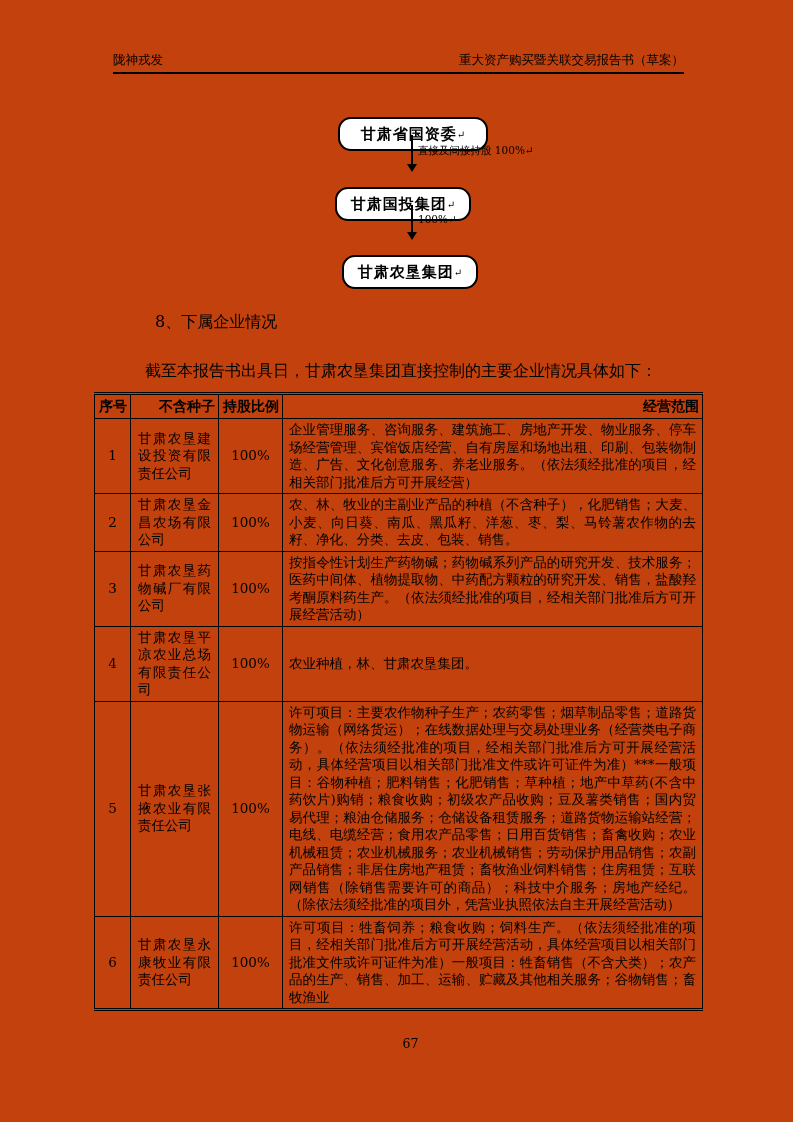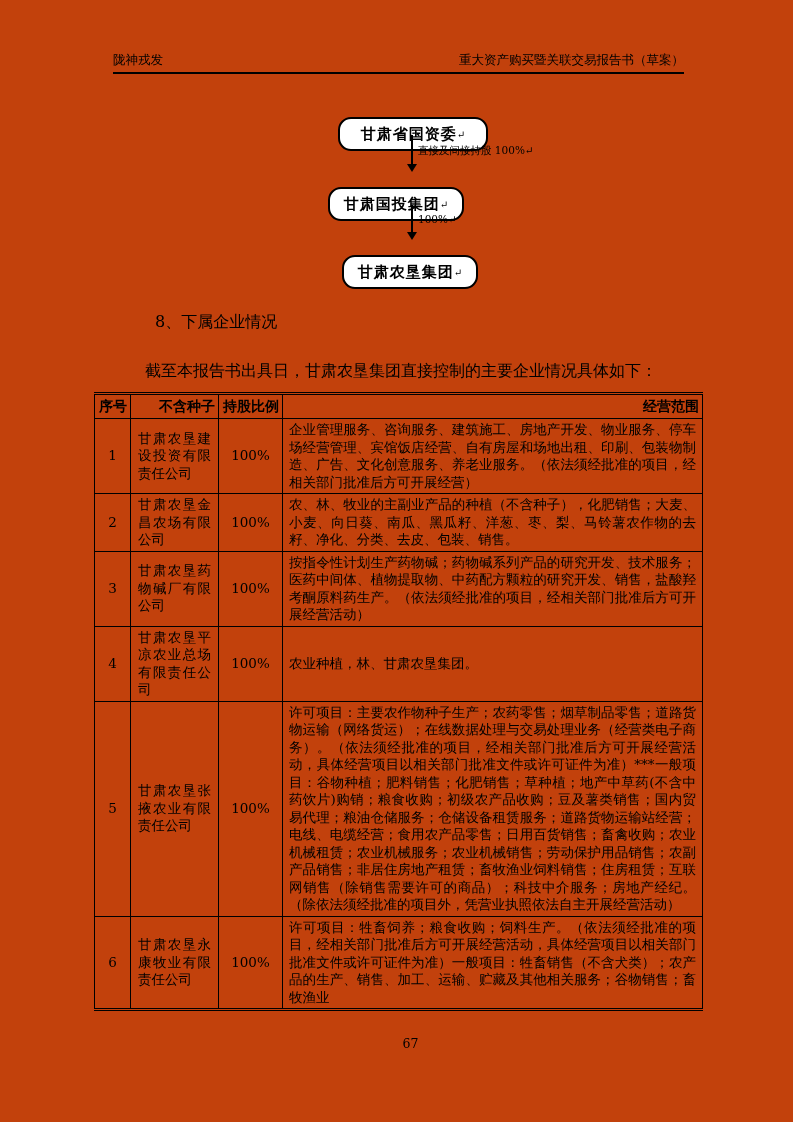--- a/index.html
+++ b/index.html
@@ -51,21 +51,21 @@
     display: flex;
     align-items: center;
     justify-content: center;
     font-size: 15px;
     font-weight: bold;
     letter-spacing: 1px;
     margin-top: 16px;
   }
   .org-box .ret { font-size: 10px; font-weight: normal; letter-spacing: 0; }
   .box1 { left: 338px; top: 27px;  width: 150px; height: 34px; }
-  .box2 { left: 328px; top: 97px;  width: 136px; height: 34px; }
+  .box2 { left: 335px; top: 97px;  width: 136px; height: 34px; }
   .box3 { left: 342px; top: 165px; width: 136px; height: 34px; }
   .arrow-line {
     position: absolute;
     left: 411px;
     width: 2px;
     background: #000;
   }
   .line1 { top: 61px;  height: 31px; }
   .line2 { top: 131px; height: 28px; }
   .arrow-head {

